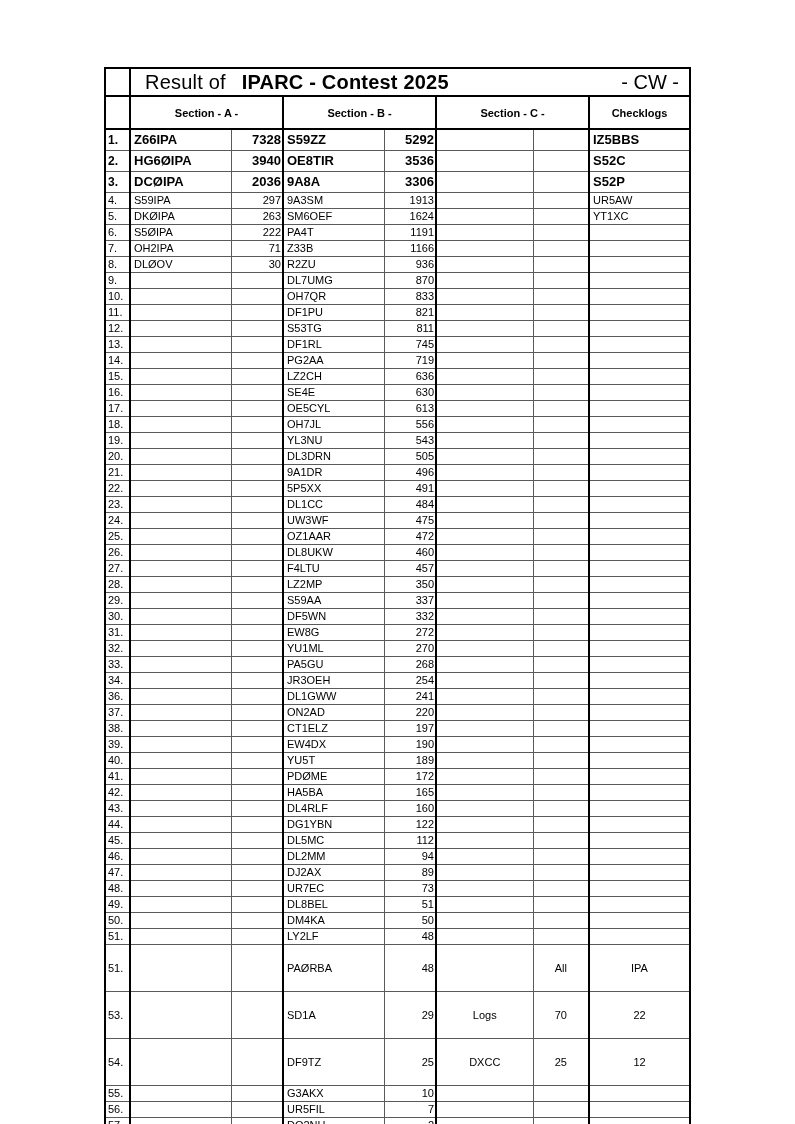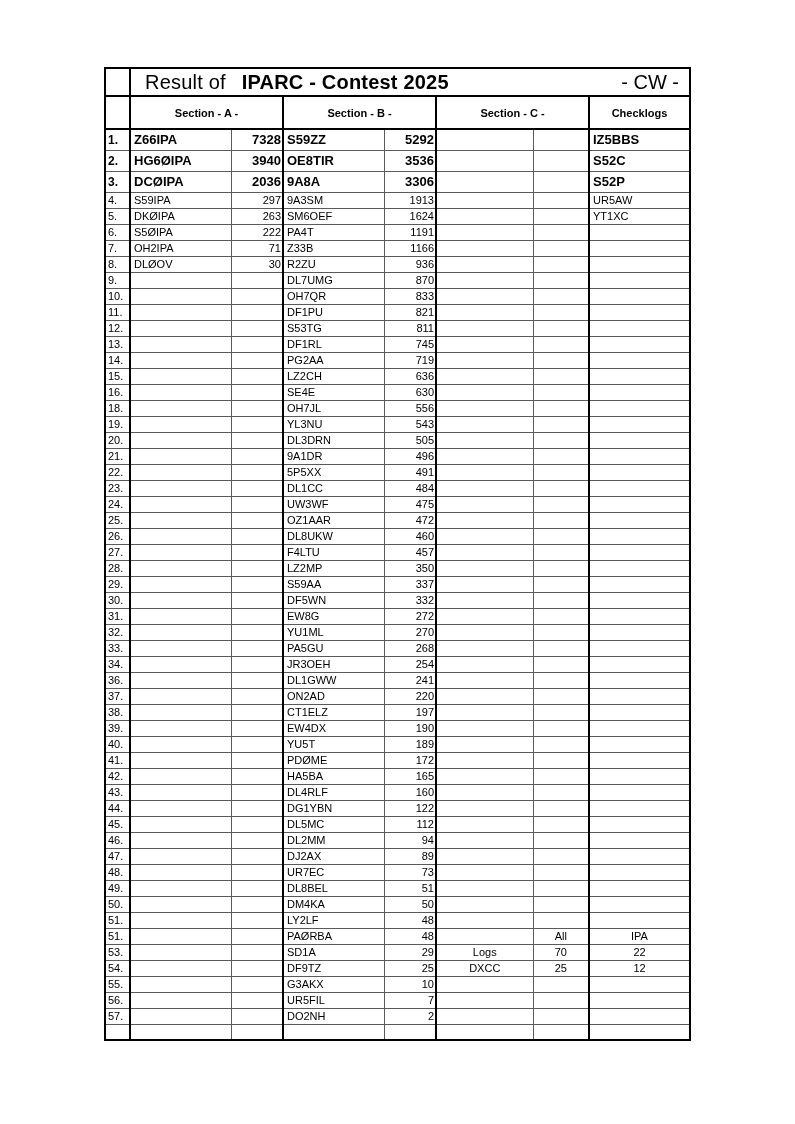--- a/index.html
+++ b/index.html
@@ -38,21 +38,21 @@
   tr.header-row td {
     border:2px solid #000;
     text-align:center; font-weight:bold; font-size:11px; height:33px;
   }
 
   
   td.rank { text-align:left; padding-left:2px; border-left:2px solid #000; border-right:2px solid #000; }
   td.call { text-align:left; padding-left:3px; }
   td.score { text-align:right; padding-right:1px; }
   td.sec-end { border-right:2px solid #000; }
-  td.ctr { text-align:center; padding:0;margin-left:46px; }
+  td.ctr { text-align:center; padding:16px;margin-left:46px; }
 
   tr.top3 td { font-weight:bold; font-size:13px; height:21px; }
   tr.top3 td.rank { font-size:12px; }
 </style>
 </head>
 <body>
 
 <div class="page">
   <table class="results">
     <colgroup>
@@ -240,20 +240,30 @@
           <td class="rank">16.</td>
           <td class="call"></td>
           <td class="score sec-end"></td>
           <td class="call">SE4E</td>
           <td class="score sec-end">630</td>
           <td class="call"></td>
           <td class="score sec-end"></td>
           <td class="call"></td>
         </tr>
         <tr class="data-row">
+          <td class="rank">17.</td>
+          <td class="call"></td>
+          <td class="score sec-end"></td>
+          <td class="call">OE5CYL</td>
+          <td class="score sec-end">613</td>
+          <td class="call"></td>
+          <td class="score sec-end"></td>
+          <td class="call"></td>
+        </tr>
+        <tr class="data-row">
           <td class="rank">18.</td>
           <td class="call"></td>
           <td class="score sec-end"></td>
           <td class="call">OH7JL</td>
           <td class="score sec-end">556</td>
           <td class="call"></td>
           <td class="score sec-end"></td>
           <td class="call"></td>
         </tr>
         <tr class="data-row">

